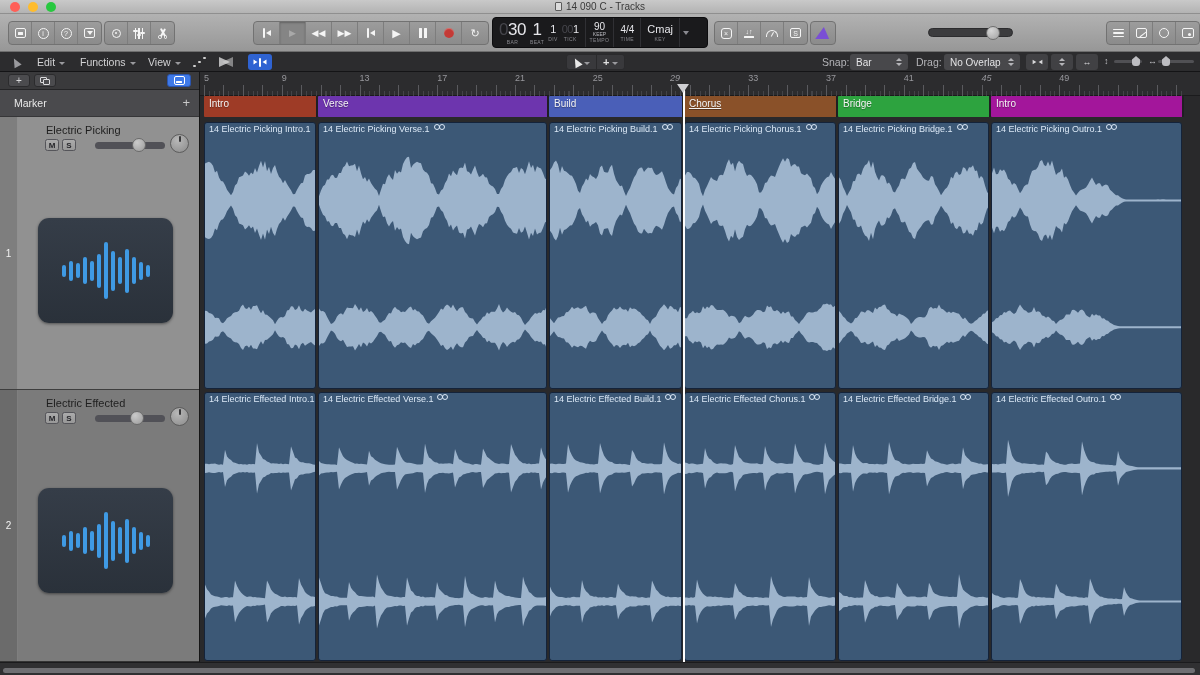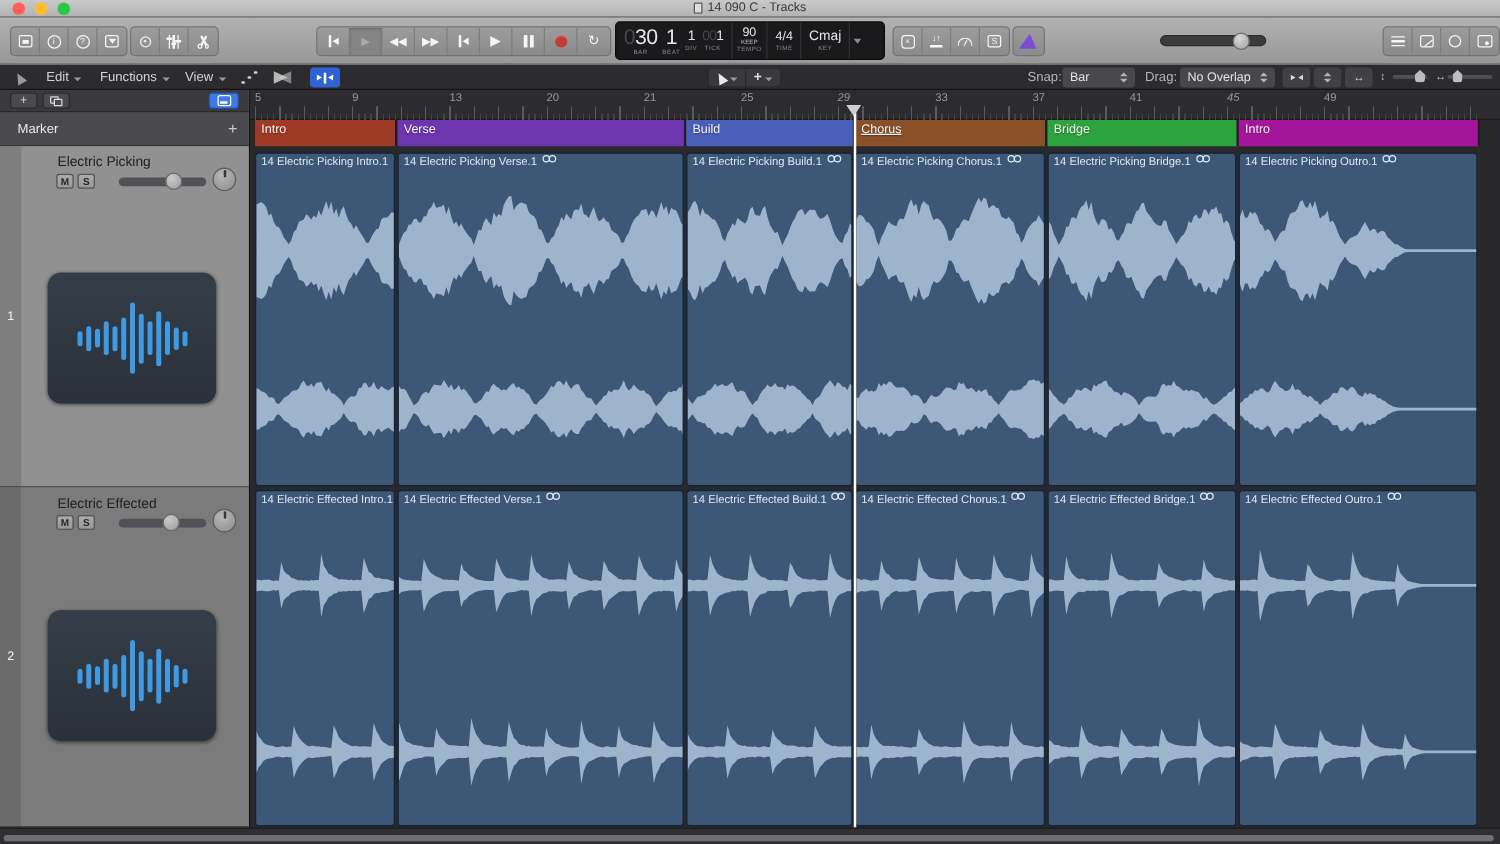--- a/index.html
+++ b/index.html
@@ -520,21 +520,21 @@
         </div>
     </div>
   </div>
 
   <div id="timeline">
     <div class="ruler">
         <div class="ticks"></div>
         <span class="rnum" style="left: 4px;">5</span>
         <span class="rnum" style="left: 81.75px;">9</span>
         <span class="rnum" style="left: 159.5px;">13</span>
-        <span class="rnum" style="left: 237.25px;">20</span>
+        <span class="rnum" style="left: 237.25px;">17</span>
         <span class="rnum" style="left: 315px;">21</span>
         <span class="rnum" style="left: 392.75px;">25</span>
         <span class="rnum" style="left: 470px; font-style: italic;">29</span>
         <span class="rnum" style="left: 548.25px;">33</span>
         <span class="rnum" style="left: 626px;">37</span>
         <span class="rnum" style="left: 703.75px;">41</span>
         <span class="rnum" style="left: 781.5px; font-style: italic;">45</span>
         <span class="rnum" style="left: 859.25px;">49</span>
         <span class="rnum" style="left: 937px; margin-top: 29px;">53</span>
       </div>

